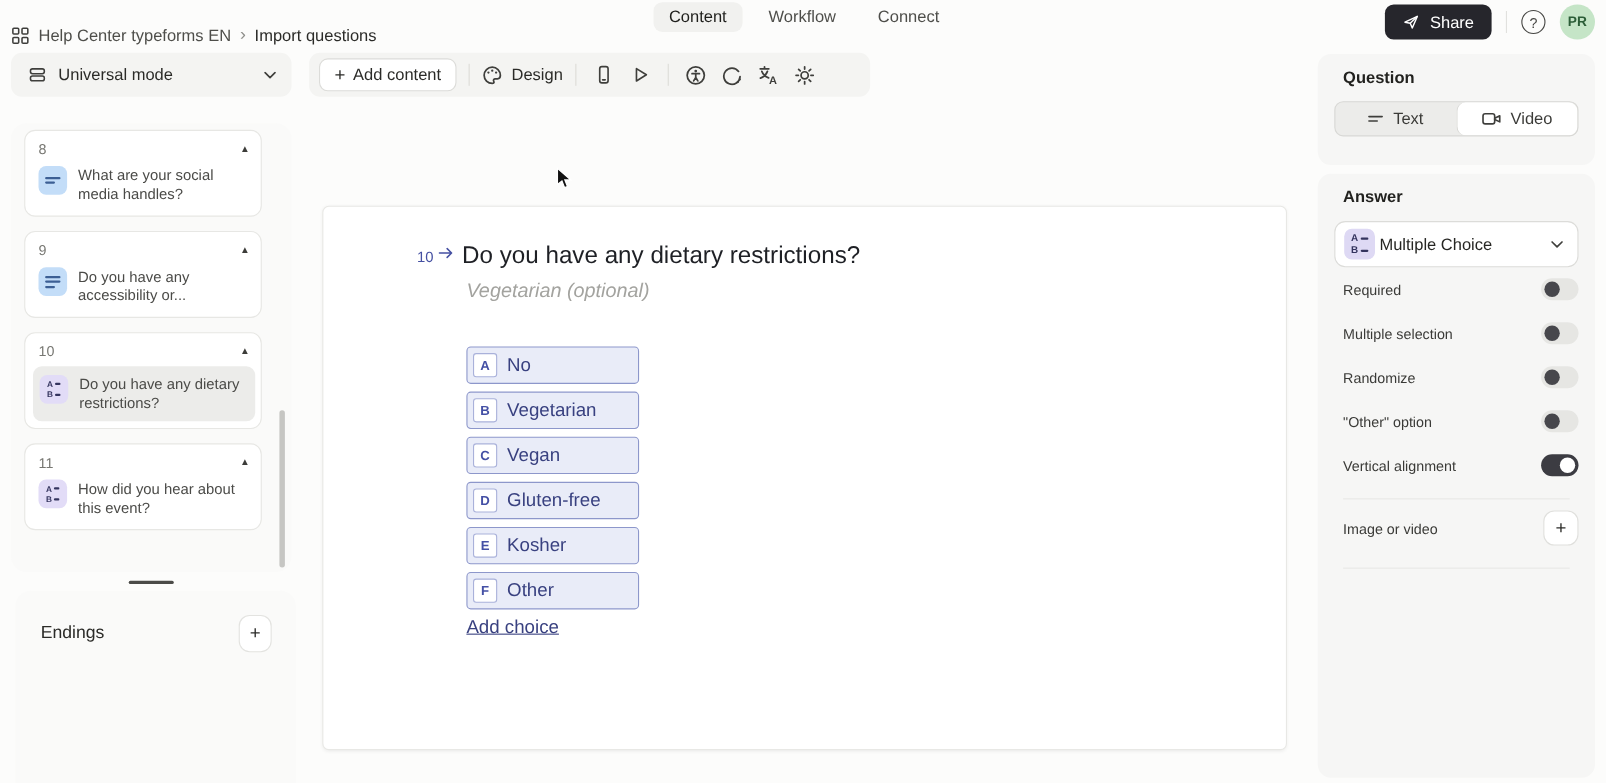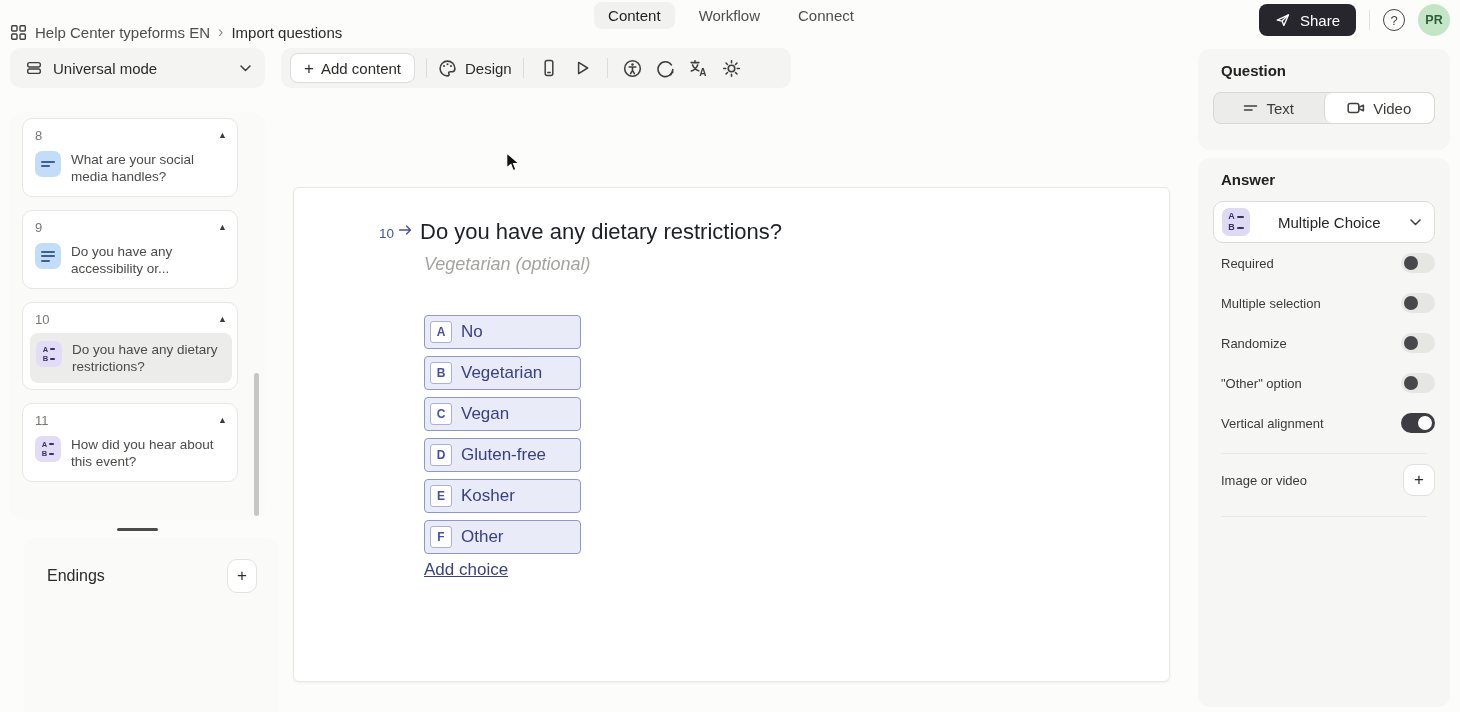--- a/index.html
+++ b/index.html
@@ -64,21 +64,21 @@
   .ab { display:flex; flex-direction:column; gap:2px; }
   .ab-row { display:flex; align-items:center; gap:2px; font-weight:bold; font-size:7.5px; color:#34345e; line-height:1; }
   .ab-row .dash { width:5px; height:1.6px; background:#34345e; border-radius:1px; }
   .ab-row.r1::before { content:"A"; }
   .ab-row.r2::before { content:"B"; }
   .ab-lg .ab-row { font-size:9px; }
   .ab-lg .ab-row .dash { width:7px; height:2px; }
   .qscroll { position:absolute; right:6px; top:261px; width:5px; height:143px; background:#c6c6c3; border-radius:3px; cursor:pointer; }
   .drag-handle { position:absolute; left:117px; top:528px; width:41px; height:3px; background:#4b4b48; border-radius:2px; cursor:ns-resize; }
 
-  .endings { position:absolute; left:24px; top:537px; width:255px; height:175px; background:#fafaf9; border-radius:14px 14px 0 0; padding:22px 22px 0 23px; }
+  .endings { position:absolute; left:14px; top:537px; width:255px; height:175px; background:#fafaf9; border-radius:14px 14px 0 0; padding:22px 22px 0 23px; }
   .endings-row { display:flex; align-items:center; justify-content:space-between; }
   .endings-label { font-size:16px; color:#2b2b28; }
   .sq-plus { width:30px; height:34px; background:#fff; border:1px solid #e3e3e0; border-radius:10px;
     display:flex; align-items:center; justify-content:center; font-size:17px; color:#2b2b28; cursor:pointer; font-family:inherit; }
 
   
   .canvas { position:absolute; left:293px; top:187px; width:877px; height:495px; background:#fff;
     border:1px solid #e8e8e5; border-radius:6px; box-shadow:0 1px 3px rgba(0,0,0,0.05); }
   .q-row { position:absolute; left:85px; top:31px; display:flex; align-items:flex-start; }
   .q-num { font-size:13.5px; color:#4550a2; margin-top:7px; }
@@ -96,21 +96,21 @@
 
   
   .pcard { position:absolute; left:1198px; width:252px; background:#f6f6f5; border-radius:12px; padding:13px 15px; }
   .pcard h3 { font-size:15px; font-weight:bold; color:#22221f; margin:0 0 13px 8px; }
   .card-q { top:49px; height:101px; }
   .card-a { top:158px; height:549px; }
   .seg { display:flex; height:32px; border:1px solid #d8d8d5; border-radius:8px; overflow:hidden; background:#ececea; }
   .seg-btn { flex:1; display:flex; align-items:center; justify-content:center; gap:8px; font-size:15px; color:#3b3b38; cursor:pointer; }
   .seg-btn.on { background:#fff; border-left:1px solid #d8d8d5; border-radius:8px; }
   .dd { height:42px; background:#fff; border:1px solid #dcdcd9; border-radius:10px;
-    display:flex; align-items:center; padding:0 13px 0 8px; gap:28px; cursor:pointer; }
+    display:flex; align-items:center; padding:0 13px 0 8px; gap:4px; cursor:pointer; }
   .dd-badge { width:28px; height:28px; background:#ded9f4; border-radius:7px; display:flex; align-items:center; justify-content:center; }
   .dd-label { flex:1; font-size:15px; color:#262623; }
   .t-row { height:40px; display:flex; align-items:center; justify-content:space-between; padding:0 0 0 8px; }
   .t-row:first-of-type { margin-top:7px; }
   .t-label { font-size:13px; color:#3a3a37; }
   .toggle { width:34px; height:20px; border-radius:10px; background:#e6e6e3; position:relative; cursor:pointer; flex:0 0 auto; }
   .toggle .knob { position:absolute; top:3px; left:3px; width:14px; height:14px; border-radius:50%; background:#47474c; }
   .toggle.on { background:#3c3c42; }
   .toggle.on .knob { left:17px; background:#fff; }
   .p-div { border-top:1px solid #e8e8e5; margin:10px 8px 0 8px; }

